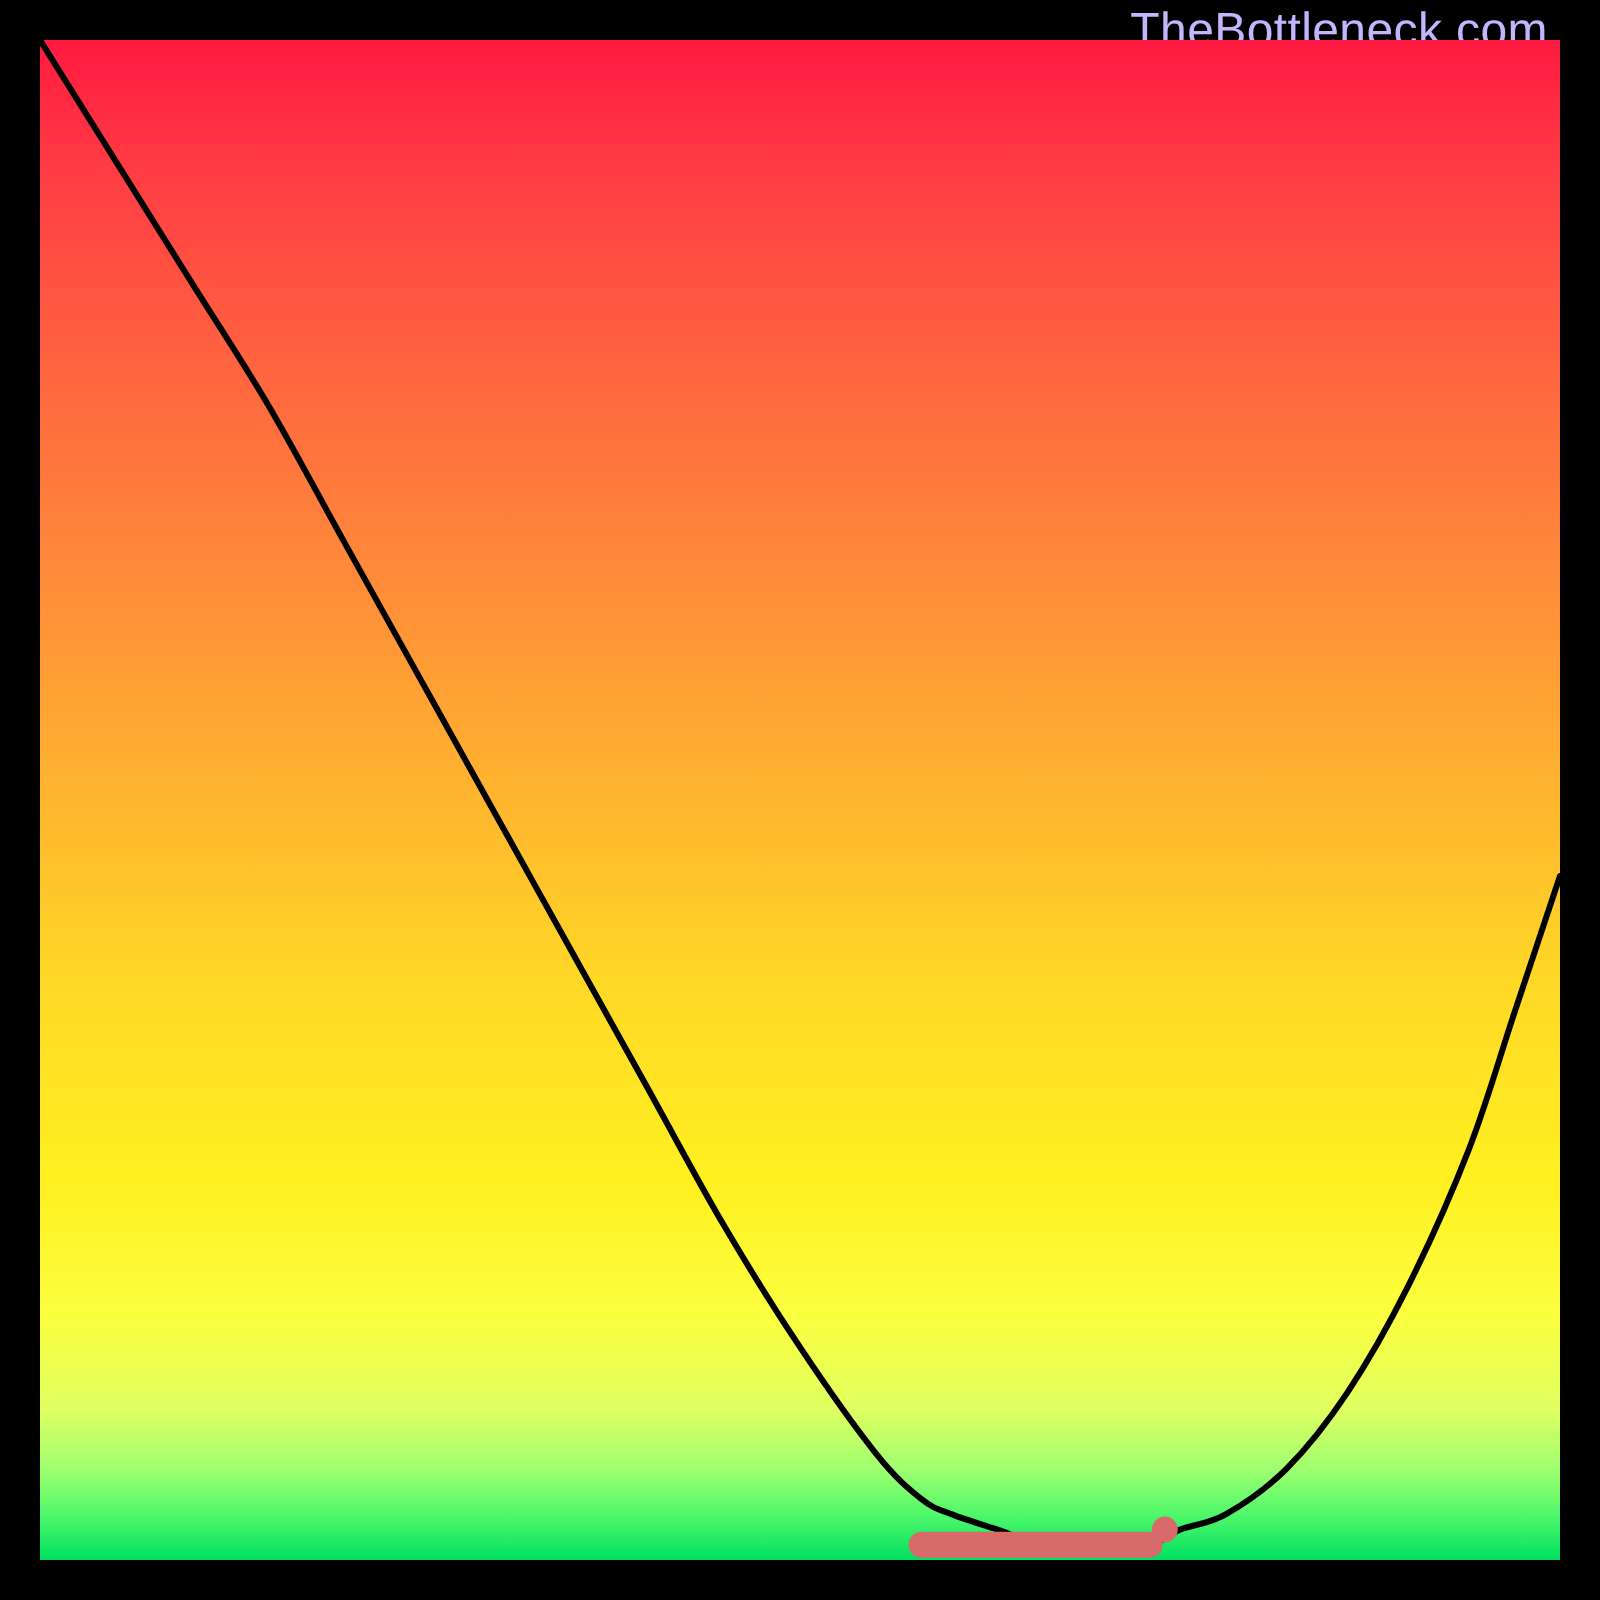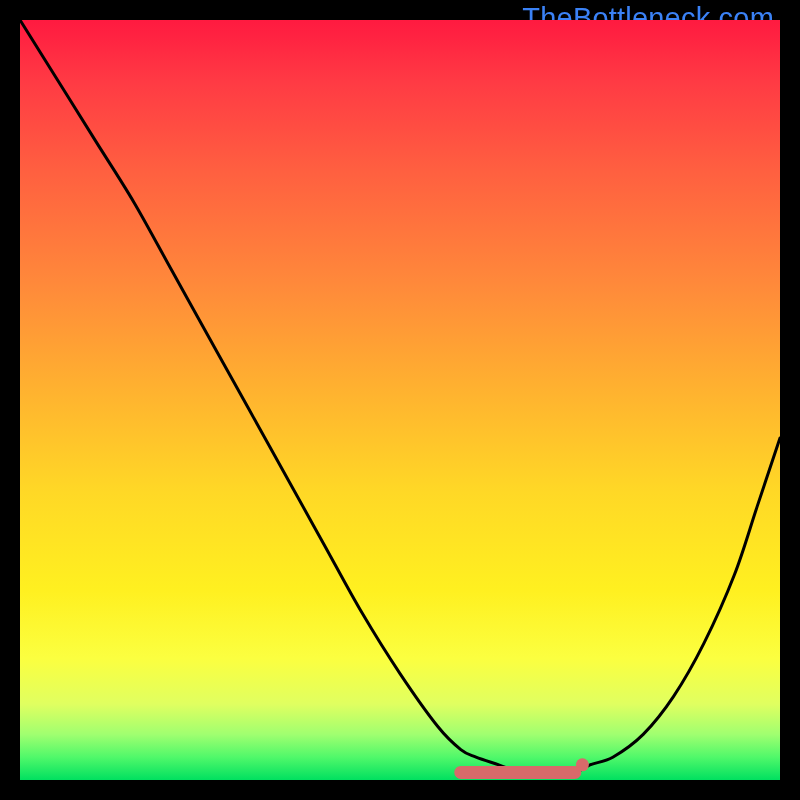--- a/index.html
+++ b/index.html
@@ -38,22 +38,22 @@
       #e0ff60 90%,
       #a0ff70 94%,
       #50f86a 97%,
       #00e060 100%
     );
   }
   .watermark {
     position: absolute;
     top: 2px;
     right: 26px;
-    color: #3b82f6;
-    font-size: 29px;
+    color: #c4b5fd;
+    font-size: 24px;
     font-weight: 500;
     letter-spacing: 0.2px;
     user-select: none;
     text-align: center;
   }
   svg.curve {
     position: absolute;
     left: 0;
     top: 0;
     width: 760px;

